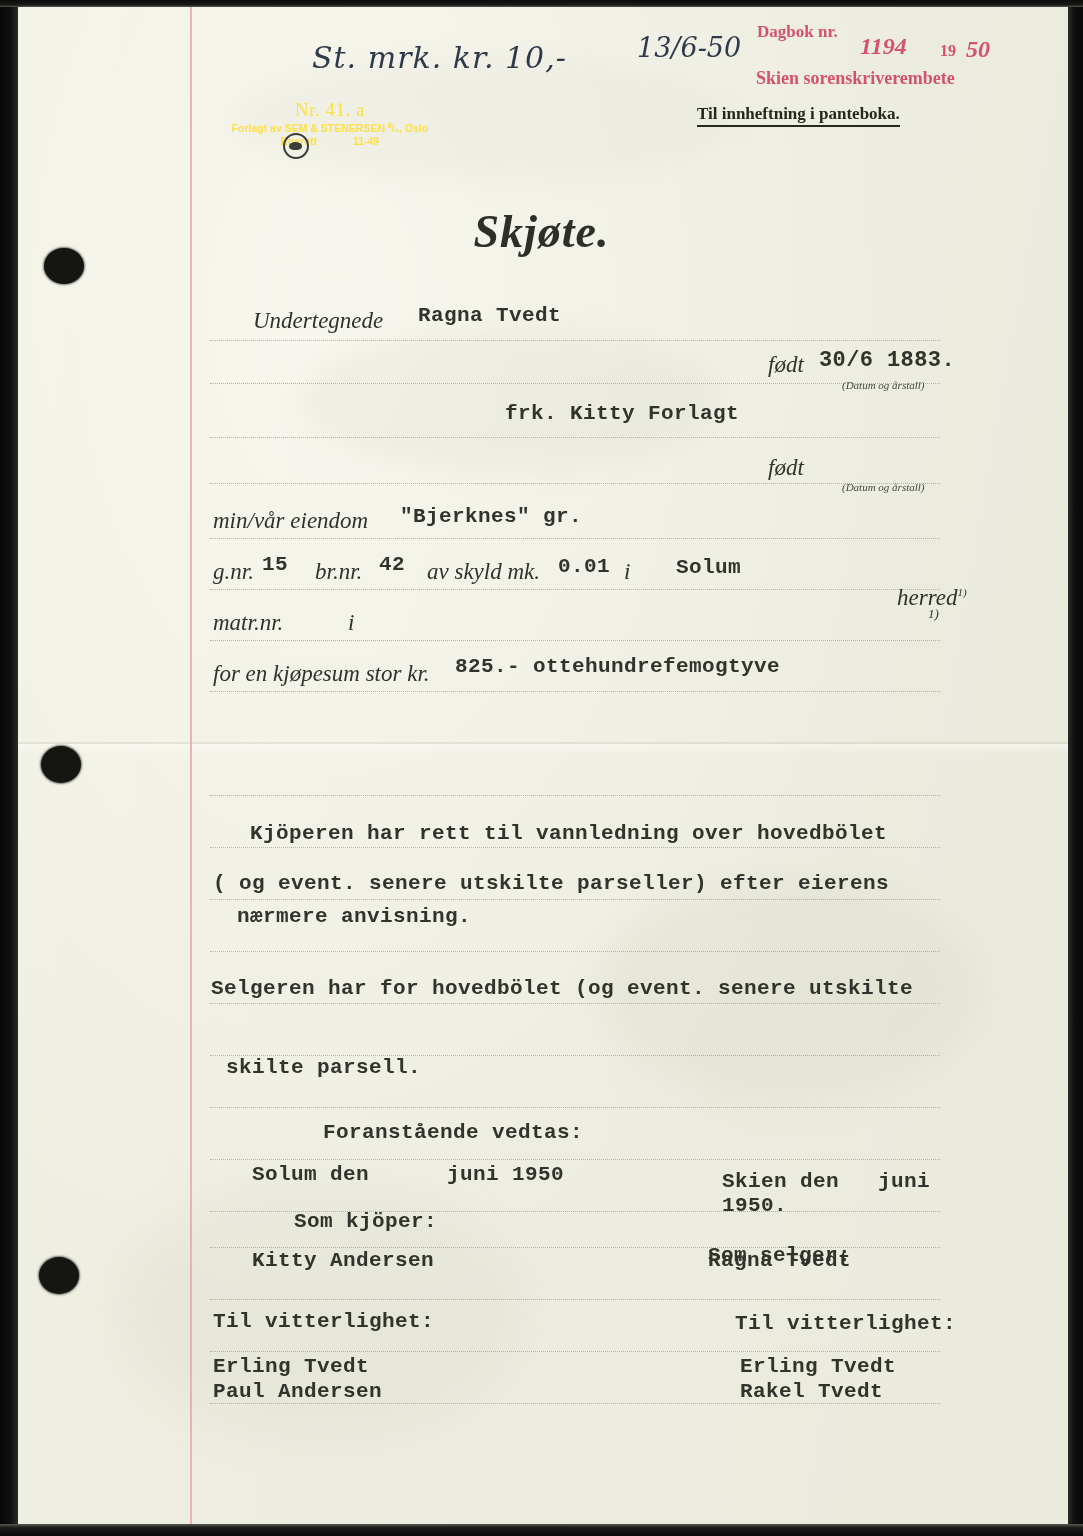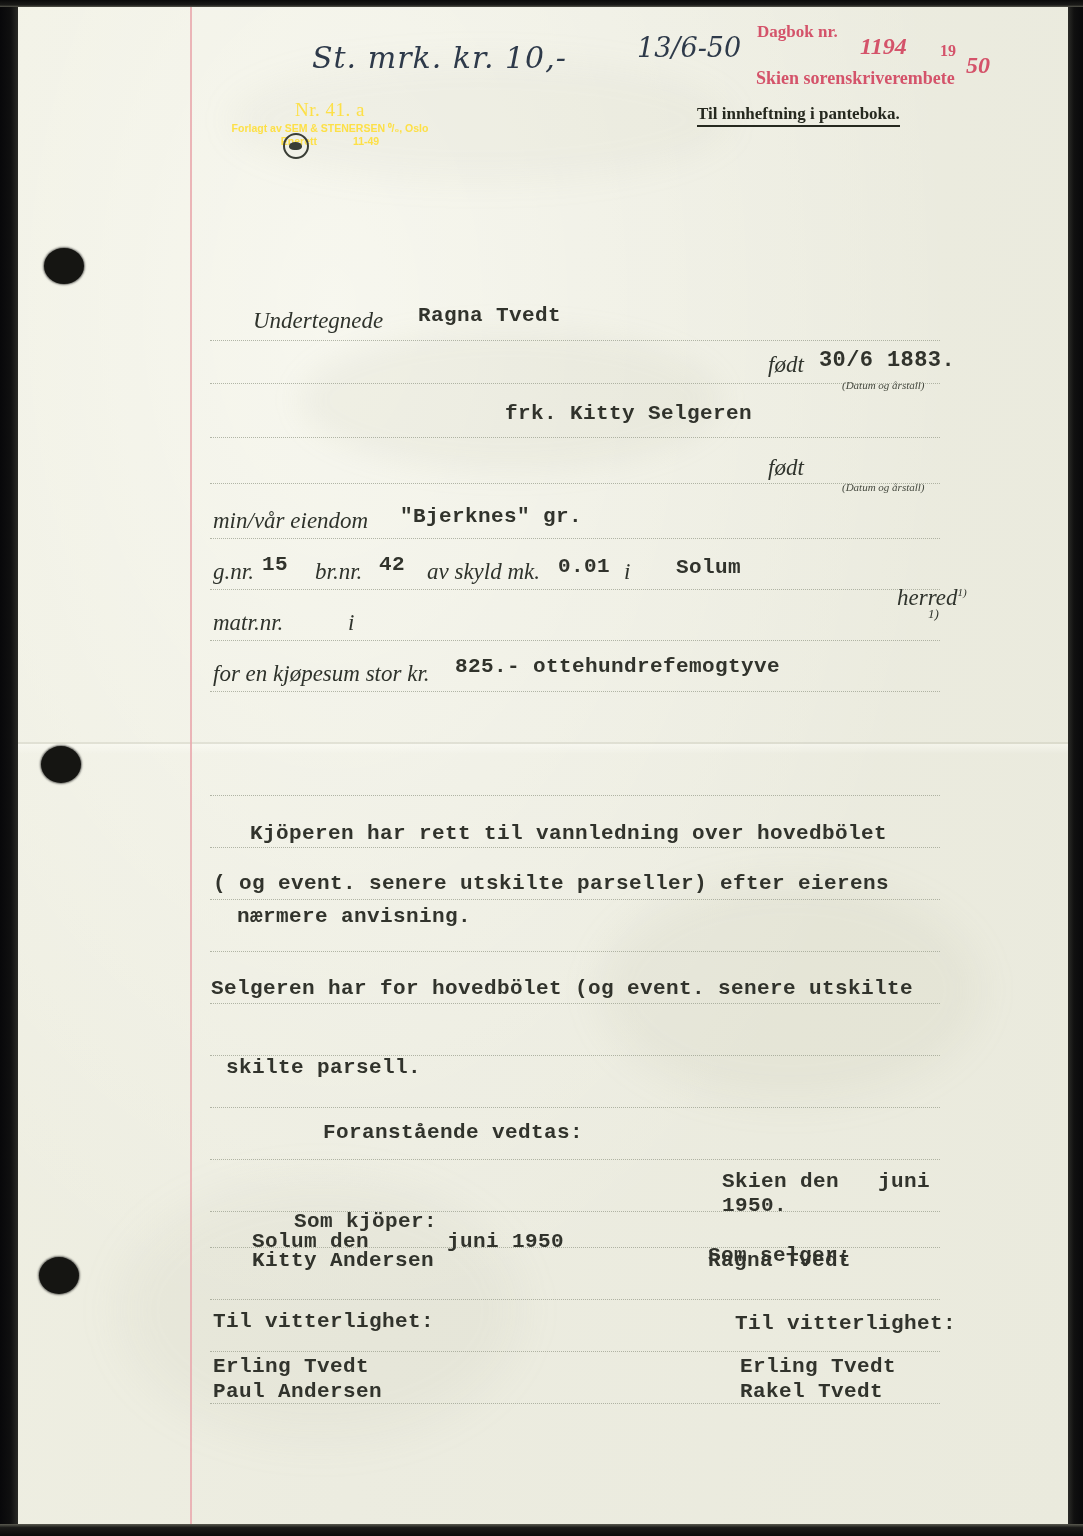--- a/index.html
+++ b/index.html
@@ -98,36 +98,37 @@
   <div class="hole" style="left:44px;top:248px;width:40px;height:36px;"></div>
   <div class="hole" style="left:41px;top:746px;width:40px;height:37px;"></div>
   <div class="hole" style="left:39px;top:1257px;width:40px;height:37px;"></div>
 
   <div class="hand" style="left:312px;top:40px;font-size:30px;letter-spacing:1px;">St. mrk. kr. 10,-</div>
   <div class="hand" style="left:604px;top:32px;font-size:27px;margin-left:33px;">13/6-50</div>
 
   <div class="stamp" style="left:757px;top:22px;font-size:17px;">Dagbok nr.</div>
   <div class="stamp" style="left:860px;top:33px;font-size:24px;font-style:italic;">1194</div>
   <div class="stamp" style="left:940px;top:42px;font-size:16px;">19</div>
-  <div class="stamp" style="left:966px;top:52px;font-size:24px;font-style:italic;">50</div>
+  <div class="stamp" style="left:966px;top:36px;font-size:24px;font-style:italic;">50</div>
   <div class="stamp" style="left:756px;top:68px;font-size:18px;">Skien sorenskriverembete</div>
 
   <div id="imprint">
     <div class="big">Nr. 41. a</div>
     <div class="sm">Forlagt av SEM &amp; STENERSEN ⁰/₀, Oslo</div>
     <div class="sm">
       <span>Enerett</span>
       <span style="display:inline-block;width:30px;"></span>
       <span>11-49</span>
     </div>
   </div>
   <div id="logo-circle"></div>
 
   <div id="til-innheftning">Til innheftning i panteboka.</div>
 
+  <div id="title">Skjøte.</div>
 
   <div class="rule" style="left:210px;top:340px;width:730px;"></div>
   <div class="rule" style="left:210px;top:383px;width:730px;"></div>
   <div class="rule" style="left:210px;top:437px;width:730px;"></div>
   <div class="rule" style="left:210px;top:483px;width:730px;"></div>
   <div class="rule" style="left:210px;top:538px;width:730px;"></div>
   <div class="rule" style="left:210px;top:589px;width:730px;"></div>
   <div class="rule" style="left:210px;top:640px;width:730px;"></div>
   <div class="rule" style="left:210px;top:691px;width:730px;"></div>
   <div class="rule" style="left:210px;top:795px;width:730px;"></div>
@@ -144,21 +145,21 @@
   <div class="rule" style="left:210px;top:1351px;width:730px;"></div>
   <div class="rule" style="left:210px;top:1403px;width:730px;"></div>
 
   <div class="form" style="left:253px;top:308px;font-size:23px;">Undertegnede</div>
   <div class="tw" style="left:418px;top:304px;font-size:21px;">Ragna Tvedt</div>
 
   <div class="form" style="left:768px;top:352px;font-size:23px;">født</div>
   <div class="tw" style="left:819px;top:348px;font-size:22px;">30/6 1883.</div>
   <div class="caption" style="left:822px;top:379px;">(Datum og årstall)</div>
 
-  <div class="tw" style="left:505px;top:402px;font-size:21px;">frk. Kitty Selgeren</div>
+  <div class="tw" style="left:505px;top:402px;font-size:21px;">frk. Kitty Forlagt</div>
 
   <div class="form" style="left:768px;top:455px;font-size:23px;">født</div>
   <div class="caption" style="left:822px;top:481px;">(Datum og årstall)</div>
 
   <div class="form" style="left:213px;top:508px;font-size:23px;">min/vår eiendom</div>
   <div class="tw" style="left:400px;top:505px;font-size:21px;">"Bjerknes" gr.</div>
 
   <div class="form" style="left:213px;top:559px;font-size:23px;">g.nr.</div>
   <div class="tw" style="left:262px;top:553px;font-size:21px;">15</div>
   <div class="form" style="left:315px;top:559px;font-size:23px;">br.nr.</div>
@@ -181,21 +182,21 @@
 
   <div class="tw" style="left:250px;top:822px;font-size:21px;">Kjöperen har rett til vannledning over hovedbölet</div>
   <div class="tw" style="left:213px;top:872px;font-size:21px;">( og event. senere utskilte parseller) efter eierens</div>
   <div class="tw" style="left:237px;top:905px;font-size:21px;">nærmere anvisning.</div>
 
   <div class="tw" style="left:211px;top:977px;font-size:21px;">Selgeren har for hovedbölet (og event. senere utskilte</div>
   <div class="tw" style="left:226px;top:1056px;font-size:21px;">skilte parsell.</div>
 
   <div class="tw" style="left:323px;top:1121px;font-size:21px;">Foranstående vedtas:</div>
 
-  <div class="tw" style="left:252px;top:1230px;font-size:21px;">Solum den      juni 1950</div>
+  <div class="tw" style="left:252px;top:1163px;font-size:21px;">Solum den      juni 1950</div>
   <div class="tw" style="left:294px;top:1210px;font-size:21px;">Som kjöper:</div>
   <div class="tw" style="left:252px;top:1249px;font-size:21px;">Kitty Andersen</div>
   <div class="tw" style="left:213px;top:1310px;font-size:21px;">Til vitterlighet:</div>
   <div class="tw" style="left:213px;top:1355px;font-size:21px;">Erling Tvedt</div>
   <div class="tw" style="left:213px;top:1380px;font-size:21px;">Paul Andersen</div>
 
   <div class="tw" style="left:722px;top:1170px;font-size:21px;">Skien den   juni</div>
   <div class="tw" style="left:722px;top:1194px;font-size:21px;">1950.</div>
   <div class="tw" style="left:708px;top:1244px;font-size:21px;">Som selger:</div>
   <div class="tw" style="left:708px;top:1249px;font-size:21px;">Ragna Tvedt</div>

